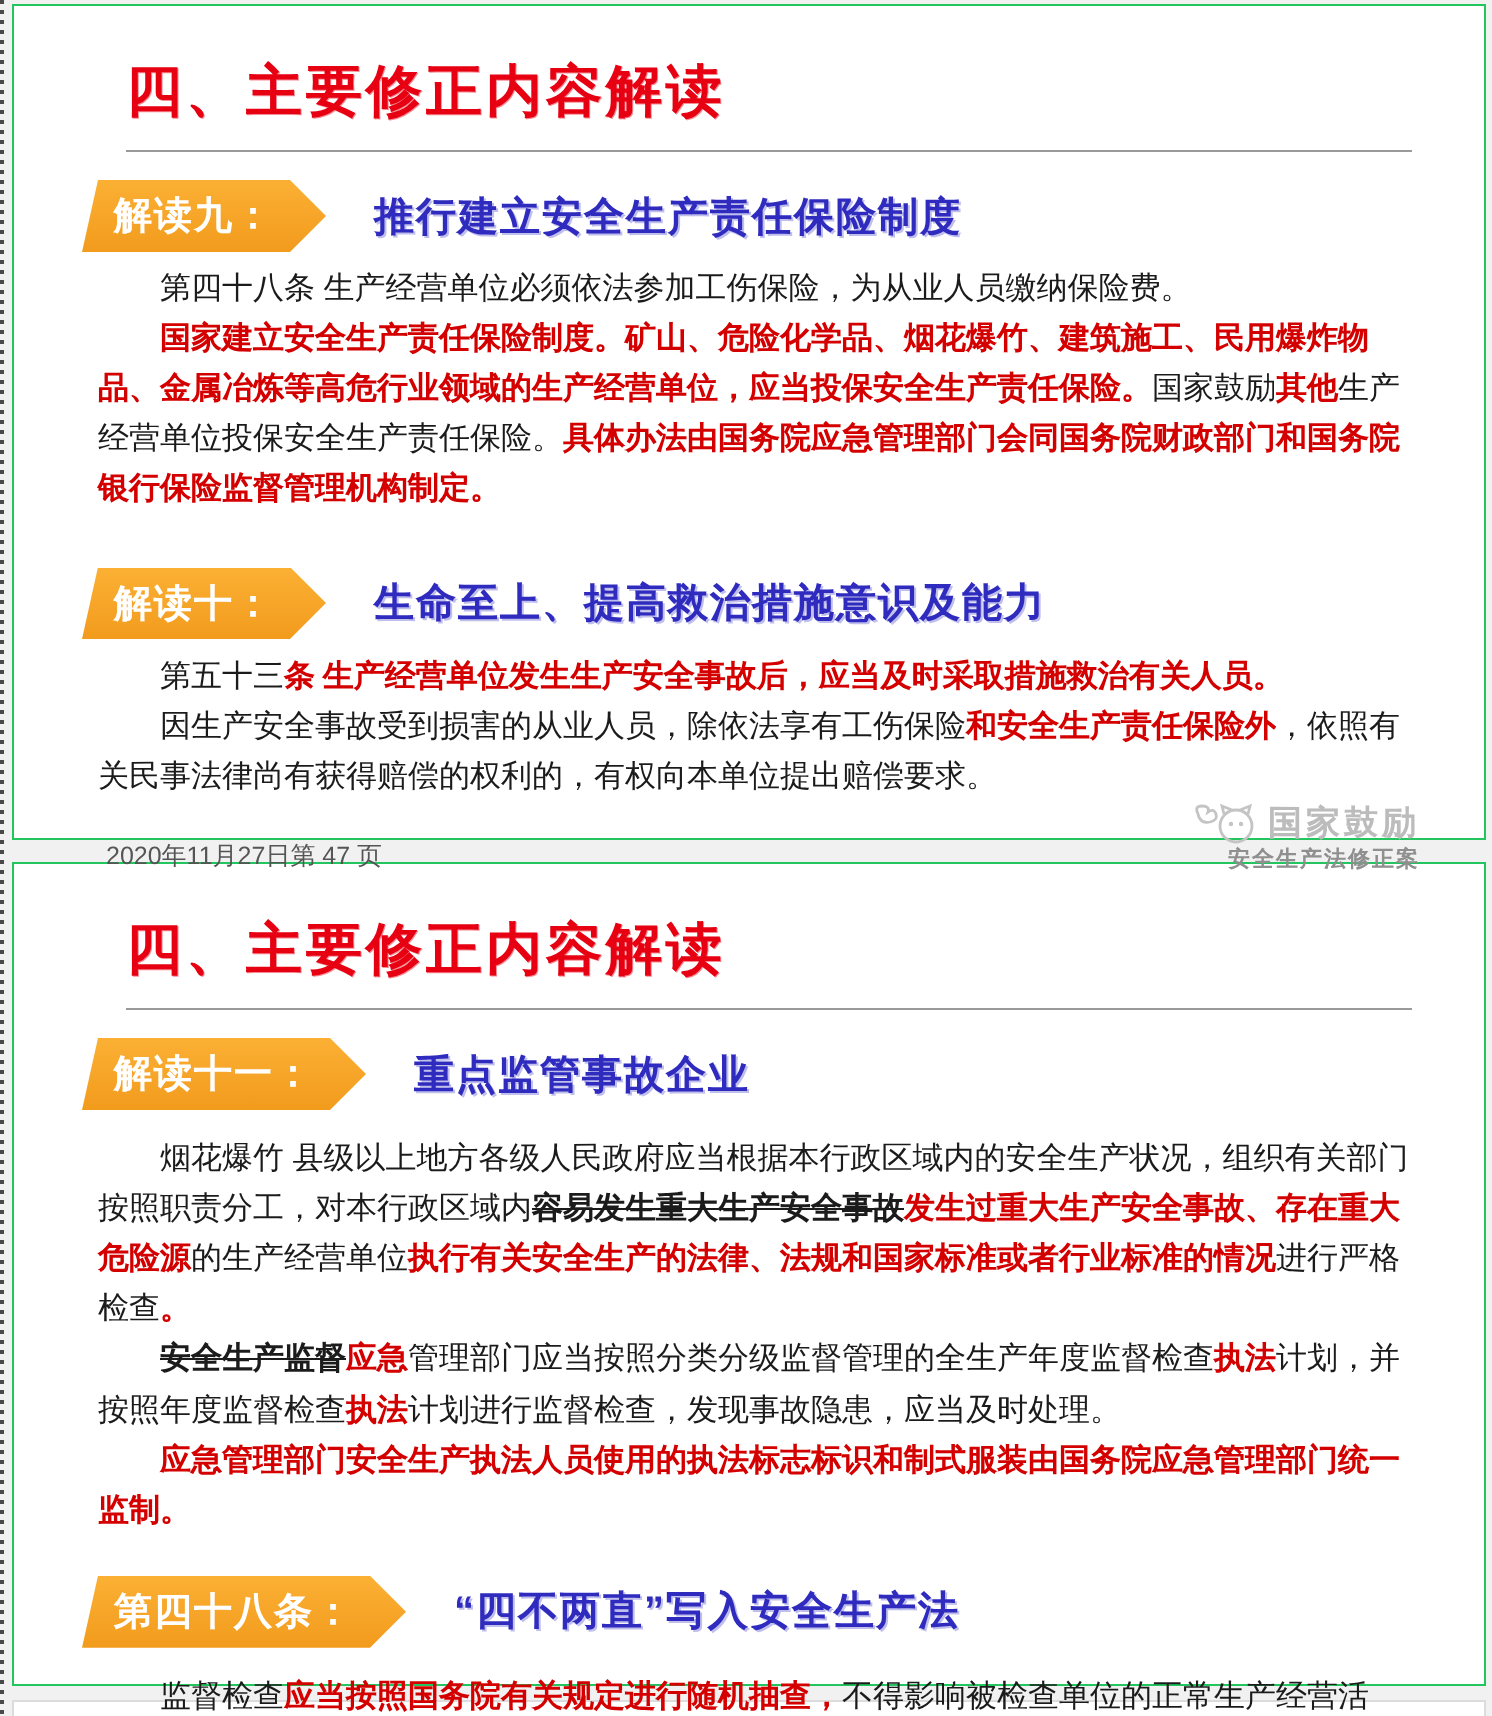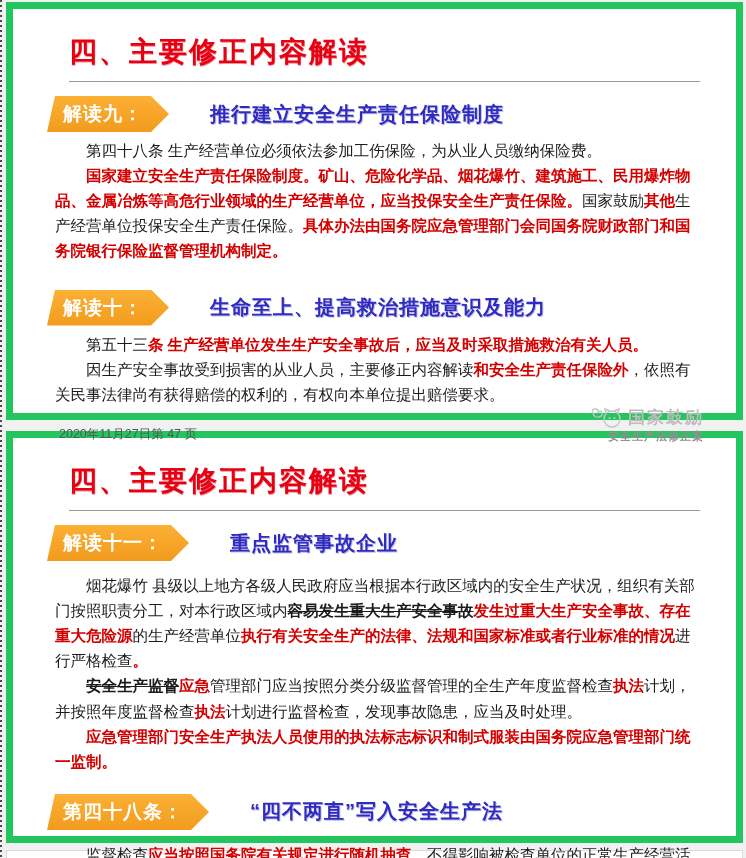--- a/index.html
+++ b/index.html
@@ -18,21 +18,21 @@
     position:relative;
     overflow:hidden;
   }
   .dotted-edge{
     position:absolute;left:0;top:0;bottom:0;width:2px;
     background:repeating-linear-gradient(180deg,#4a4a4a 0 2px,transparent 2px 5px);
     z-index:5;
   }
   .slide{
     background:#ffffff;
-    border:7px solid #22c55e;
+    border:1px solid #22c55e;
     margin:0 3px 0 6px;
     display:flex;flex-direction:column;
     padding:16px 28px 14px 28px;
   }
   .slide-1{height:418px;margin-top:2px;}
   .slide-2{height:412px;margin-top:11px;}
   .next-slide-sliver{
     background:#ffffff;border:1px solid #dcdcdc;border-bottom:none;
     margin:7px 3px 0 6px;height:10px;
   }
@@ -41,21 +41,21 @@
     font-size:28px;font-weight:bold;
     letter-spacing:2px;
     margin:8px 0 0 28px;
     text-shadow:0.5px 0.5px 0 rgba(230,0,18,.45);
   }
   .title-rule{
     border:none;border-top:1px solid #9a9a9a;
     margin:10px 8px 0 28px;
   }
   .section{margin-top:14px;}
-  .section-head{display:flex;align-items:center;margin-left:6px;gap:17px;}
+  .section-head{display:flex;align-items:center;margin-left:6px;}
   .badge{
     display:inline-block;
     background:linear-gradient(180deg,var(--orange1),var(--orange2));
     color:#ffffff;font-weight:bold;font-size:19px;
     padding:5px 26px 5px 16px;
     clip-path:polygon(8px 0,calc(100% - 18px) 0,100% 50%,calc(100% - 18px) 100%,0 100%);
     letter-spacing:1px;
     flex:0 0 auto;
   }
   .section-heading{
@@ -107,21 +107,21 @@
       </div>
   </div>
 
   <div class="section" style="margin-top:26px;">
     <div class="section-head">
       <span class="badge">解读十：</span>
       <span class="section-heading">生命至上、提高救治措施意识及能力</span>
     </div>
     <div class="section-body">
         <p class="para"><span class="seg-n">第五十三</span><span class="seg-r">条 生产经营单位发生生产安全事故后，应当及时采取措施救治有关人员。</span></p>
-        <p class="para"><span class="seg-n">因生产安全事故受到损害的从业人员，主要修正内容解读</span><span class="seg-r">和安全生产责任保险外</span><span class="seg-n">，依照有关民事法律尚有获得赔偿的权利的，有权向本单位提出赔偿要求。</span></p>
+        <p class="para"><span class="seg-n">因生产安全事故受到损害的从业人员，除依法享有工伤保险</span><span class="seg-r">和安全生产责任保险外</span><span class="seg-n">，依照有关民事法律尚有获得赔偿的权利的，有权向本单位提出赔偿要求。</span></p>
       </div>
   </div>
 
   <div class="slide-footer">
     <span class="footer-date">2020年11月27日</span>
     <span class="footer-page">第 47 页</span>
     <span class="footer-brand">
       <span class="brand-row">
         <svg class="brand-icon" viewBox="0 0 34 22">
           <g fill="none" stroke="#c4c4c4" stroke-width="1.4">

